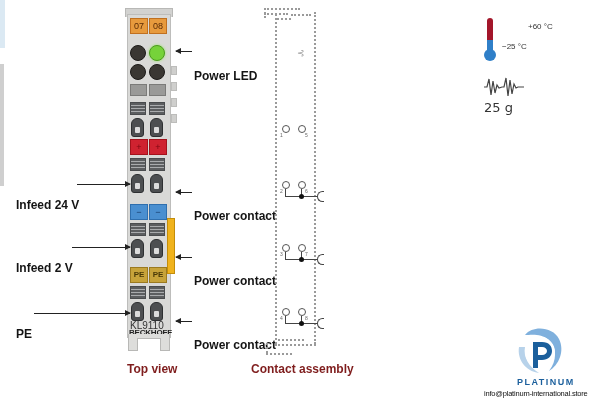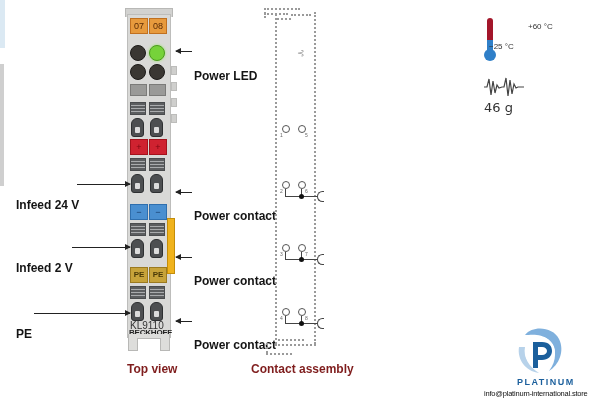--- a/index.html
+++ b/index.html
@@ -205,26 +205,26 @@
   <div class="dotted-h" style="left:275px;top:344px;width:41px"></div>
   <div class="dotted-h" style="left:278px;top:339px;width:26px"></div>
   <div class="dotted-v" style="left:266px;top:343px;height:10px"></div>
   <div class="dotted-h" style="left:266px;top:353px;width:26px"></div>
 </div>
 
 <div class="thermo-tube"></div>
 <div class="thermo-tube-low"></div>
 <div class="thermo-bulb"></div>
 <div class="temp-text" style="left:528px;top:22px">+60 °C</div>
-<div class="temp-text" style="left:489px;top:42px">−25 °C</div>
+<div class="temp-text" style="left:502px;top:42px">−25 °C</div>
 
 <svg class="abs" style="left:484px;top:76px" width="40" height="22" viewBox="0 0 40 22">
   <path d="M0,11 L3,11 L5,3 L7,19 L9,5 L11,17 L13,9 L15,12 L18,11 L20,11 L22,2 L24,20 L26,4 L28,18 L30,8 L32,12 L34,11 L40,11" fill="none" stroke="#444" stroke-width="1.2"></path>
 </svg>
-<div class="vib-text" style="left:484px;top:100px">46 g</div>
+<div class="vib-text" style="left:484px;top:100px">25 g</div>
 
 <svg class="abs" style="left:513px;top:325px" width="52" height="52" viewBox="0 0 52 52">
   <path d="M12,10 C20,0 40,2 46,14 C52,26 46,40 36,46 C44,36 44,22 36,15 C28,8 18,10 12,10 Z" fill="#7fb0dd"></path>
   <path d="M6,22 C4,34 12,46 26,48 C16,42 10,32 12,22 Z" fill="#b7d2ea"></path>
   <circle cx="27" cy="27" r="15" fill="#ffffff"></circle>
   <path d="M20,17 L29,17 C36,17 39,21 39,26 C39,31 35,35 29,35 L25,35 L25,43 L20,43 Z M25,22 L25,30 L29,30 C32,30 34,28 34,26 C34,24 32,22 29,22 Z" fill="#1b5f9c"></path>
 </svg>
 <div class="logo-text" style="left:517px;top:377px">PLATINUM</div>
 <div class="email-text" style="left:484px;top:389px">info@platinum-international.store</div>
 

